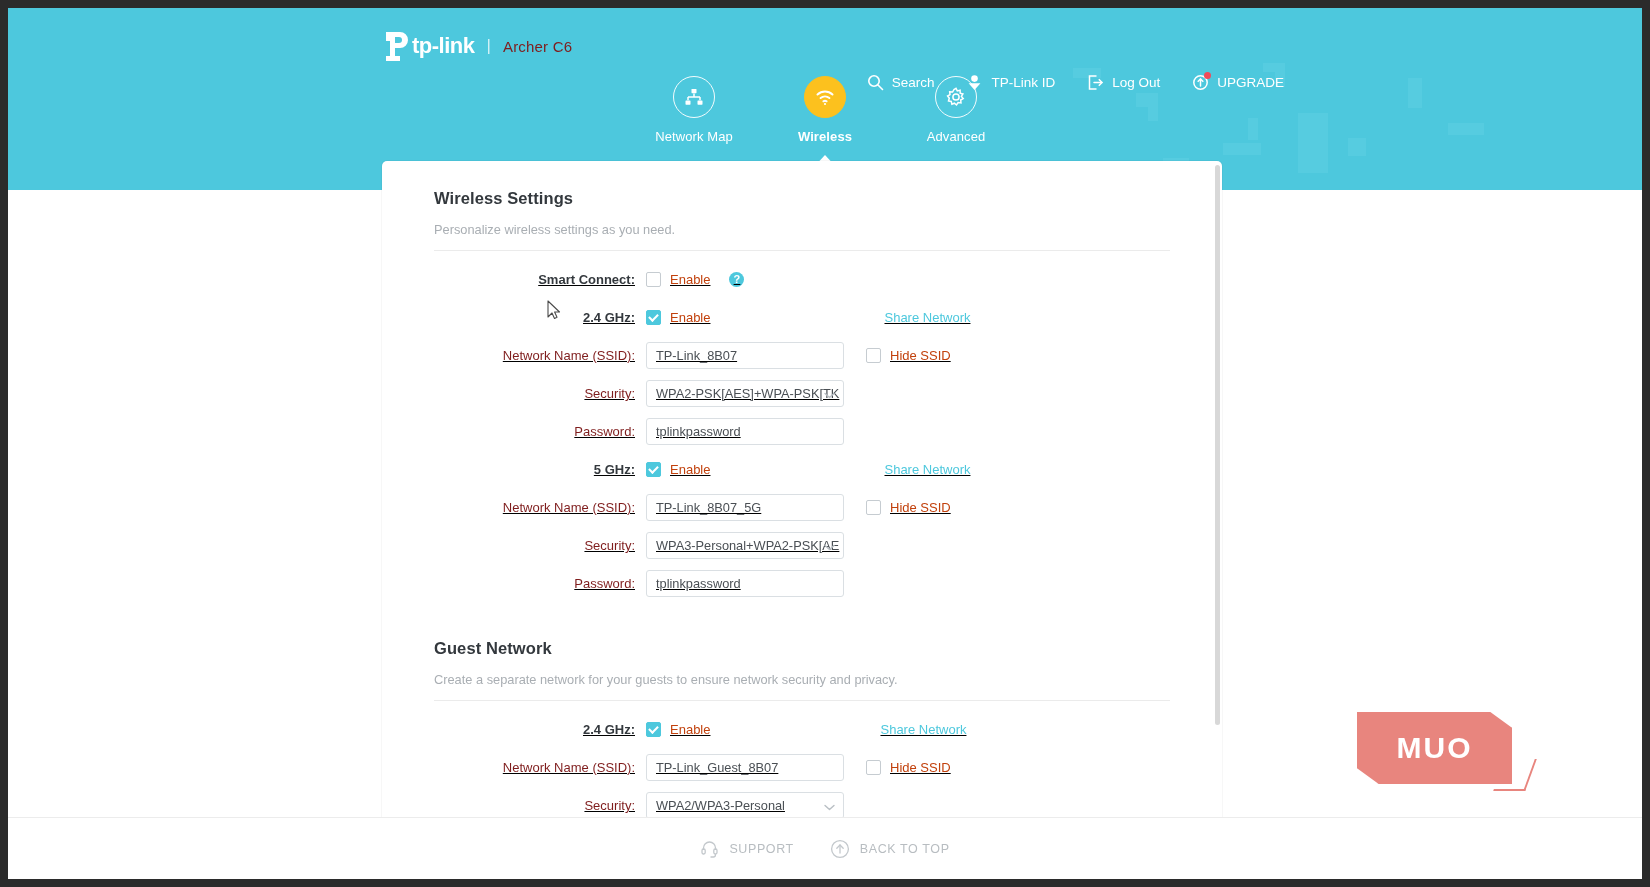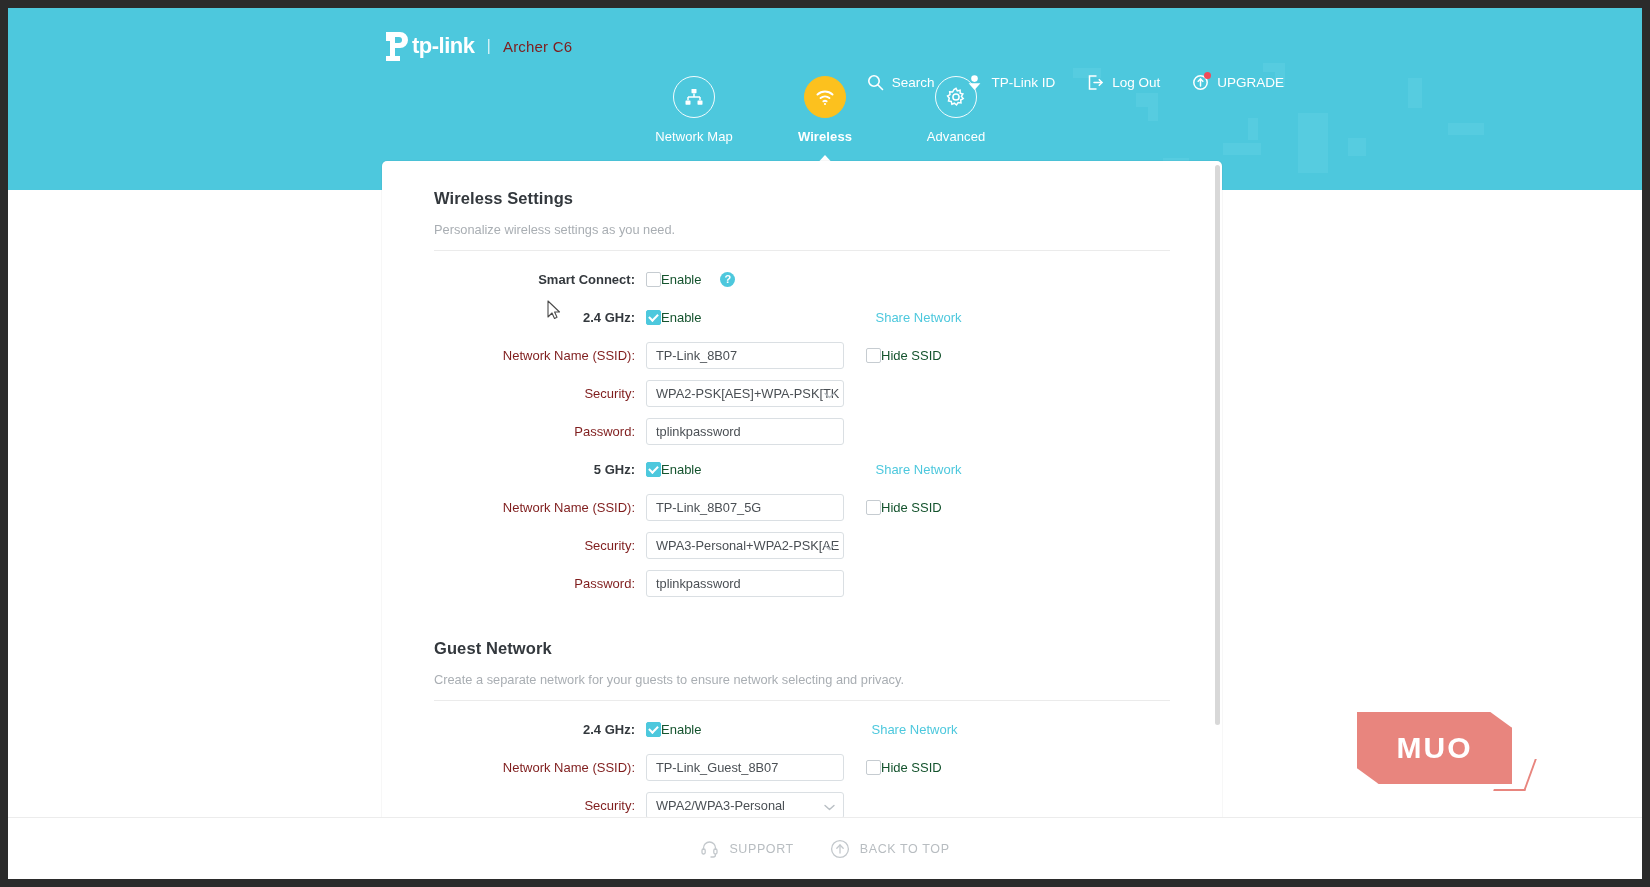--- a/index.html
+++ b/index.html
@@ -186,21 +186,21 @@
     letter-spacing: .1px;
   }
   .section-sub {
     font-size: 12.8px;
     color: #a9aeb3;
     padding-bottom: 13px;
     border-bottom: 1px solid #ebebeb;
     margin: 0;
   }
 
-  .rows { padding-top: 12px; }
+  .rows { padding-top: 12px; text-decoration: underline; }
   .row {
     display: flex;
     align-items: center;
     min-height: 33px;
     margin-bottom: 5px;
   }
   .row-label {
     width: 212px;
     text-align: right;
     padding-right: 11px;
@@ -234,21 +234,22 @@
   }
   .cb.checked::after {
     content: "";
     width: 7px; height: 4px;
     border-left: 2px solid #fff;
     border-bottom: 2px solid #fff;
     transform: rotate(-45deg) translate(1px, -1px);
   }
   .cb-text {
     font-size: 13px;
-    color: #14532d;
+    color: #c2410c;
+    margin-left: 9px;
   }
 
   .help-icon {
     width: 15px; height: 15px;
     border-radius: 50%;
     background: #4dc8dd;
     color: #ffffff;
     font-size: 11px;
     font-weight: bold;
     display: inline-flex;
@@ -602,21 +603,21 @@
             <div class="row-field">
               <input class="txt" type="text" value="tplinkpassword" style="">
             </div>
           </div>
 
         </div>
 
         <div class="gap-lg"></div>
 
         <h2 class="section-title">Guest Network</h2>
-        <p class="section-sub">Create a separate network for your guests to ensure network selecting and privacy.</p>
+        <p class="section-sub">Create a separate network for your guests to ensure network security and privacy.</p>
 
         <div class="rows">
 
           <div class="row">
             <div class="row-label bold">2.4 GHz:</div>
             <div class="row-field">
               <span class="cb checked"></span>
               <span class="cb-text">Enable</span>
               <span class="share-link" style="margin-left:170px;">Share Network</span>
             </div>

